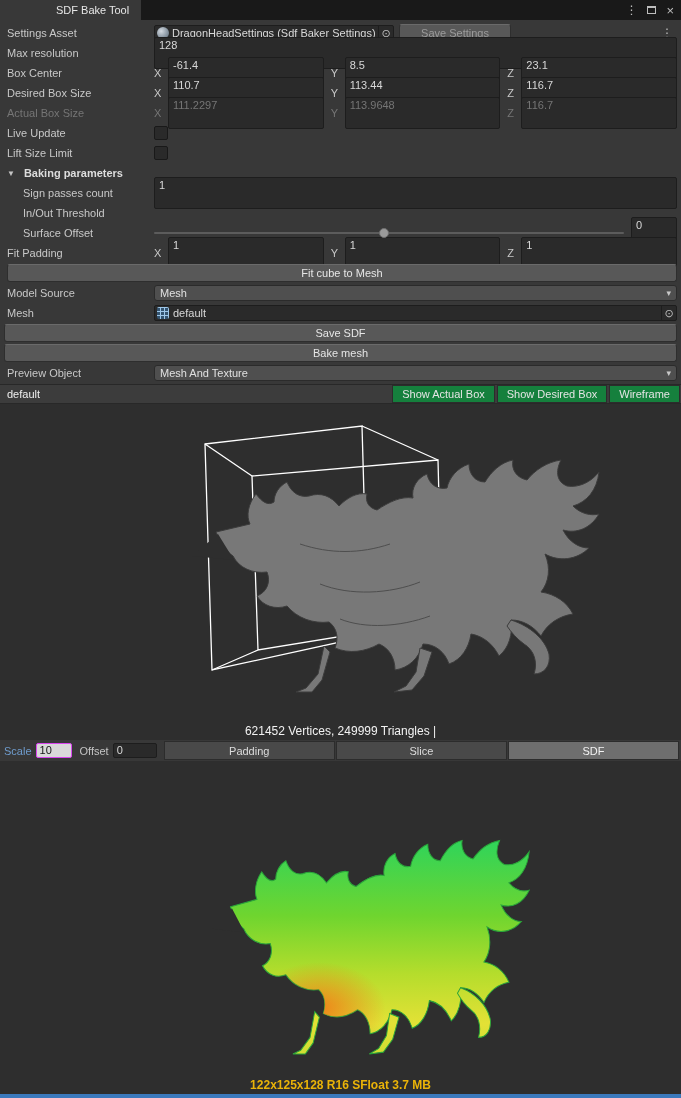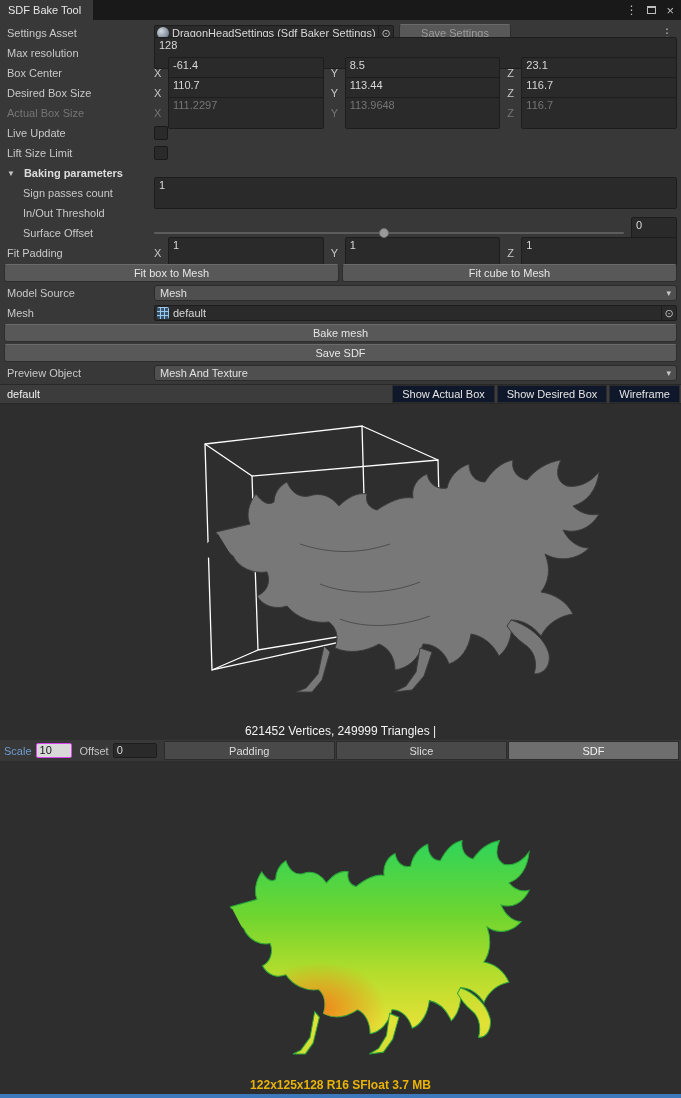--- a/index.html
+++ b/index.html
@@ -4,21 +4,21 @@
 <style>
   * { box-sizing: border-box; }
   html,body { margin:0; padding:0; }
   body {
     width:681px; height:1098px; overflow:hidden;
     background:#383838; color:#c8c8c8;
     font-family:"Liberation Sans", sans-serif; font-size:11px;
     -webkit-font-smoothing:antialiased;
   }
   
-  .titlebar { height:20px; background:#191919; display:flex; align-items:stretch; }
+  .titlebar { height:20px; background:#191919; display:flex; align-items:stretch;margin-left:48px; }
   .tab { background:#383838; color:#e6e6e6; padding:0 12px 0 8px; display:flex; align-items:center; font-size:11px; }
   .title-controls { margin-left:auto; display:flex; align-items:center; gap:10px; padding-right:7px; color:#bdbdbd; }
   .kebab { font-size:12px; line-height:1; cursor:default; }
   .maxbox { width:9px; height:8px; border:1px solid #bdbdbd; border-top-width:2px; display:inline-block; }
   .closex { font-size:13px; line-height:1; }
   
   .inspector { padding:4px 4px 0 4px; }
   .row { display:flex; align-items:center; height:18px; margin-bottom:2px; }
   .label { flex:0 0 150px; padding-left:3px; color:#c8c8c8; white-space:nowrap; overflow:hidden; }
   .label.indent { padding-left:19px; }
@@ -55,21 +55,21 @@
               background:radial-gradient(circle at 35% 35%, #d3d9e0, #86939f 60%, #596471); }
   .mesh-icon { flex:none; width:12px; height:12px; margin-right:4px; border-radius:2px; background-color:#33536f;
               background-image:repeating-linear-gradient(0deg, transparent 0 3px, #9dc6e8 3px 4px),
                                repeating-linear-gradient(90deg, transparent 0 3px, #9dc6e8 3px 4px); }
   .save-settings { flex:0 0 112px; margin-left:5px; }
   .pane-kebab { margin-left:auto; padding-right:4px; color:#bdbdbd; font-size:12px; }
   
   .ptoolbar { height:20px; background:#3c3c3c; border-top:1px solid #282828; border-bottom:1px solid #282828;
               display:flex; align-items:center; padding:0 1px; }
   .pname { padding:0 6px; color:#eeeeee; }
-  .tbtn { height:18px; background:#0f172a; border:1px solid #2c2c2c; color:#e4e4e4;
+  .tbtn { height:18px; background:#15803d; border:1px solid #2c2c2c; color:#e4e4e4;
           display:flex; align-items:center; justify-content:center; padding:0 9px; margin-left:2px; white-space:nowrap; }
   .tbtn.first { margin-left:auto; }
   
   .viewport { height:317px; background:#2e2e2e; position:relative; overflow:hidden; }
   .viewport svg { display:block; }
   .stats-band { height:19px; background:#2e2e2e; color:#f2f2f2; display:flex; align-items:center; justify-content:center; font-size:12px; }
   .viewport2 { height:315px; background:#2e2e2e; overflow:hidden; }
   .stats-band2 { height:18px; background:#2e2e2e; color:#eab308; display:flex; align-items:center; justify-content:center; font-size:12px; font-weight:bold; }
   
   .sdfbar { height:21px; background:#383838; display:flex; align-items:center; padding:0 2px; }
@@ -228,21 +228,20 @@
         <div class="tf">1</div>
         </div>
       <div class="group last">
           <span class="axis">Z</span>
         <div class="tf">1</div>
         </div>
     </div>
   </div>
 
   <div class="row">
-    <div class="btn half">Fit box to Mesh</div>
     <div class="gap2"></div>
     <div class="btn half">Fit cube to Mesh</div>
   </div>
 
   <div class="row">
     <div class="label">Model Source</div>
     <div class="controls">
       <div class="dropdown">
         <span>Mesh</span>
         <span class="dd-arrow">▾</span>
@@ -255,25 +254,25 @@
     <div class="controls">
       <div class="objfield">
         <span class="mesh-icon"></span>
         <span class="obj-text">default</span>
         <span class="picker">⊙</span>
       </div>
     </div>
   </div>
 
   <div class="row">
+    <div class="btn full">Save SDF</div>
+  </div>
+
+  <div class="row">
     <div class="btn full">Bake mesh</div>
-  </div>
-
-  <div class="row">
-    <div class="btn full">Save SDF</div>
   </div>
 
   <div class="row">
     <div class="label">Preview Object</div>
     <div class="controls">
       <div class="dropdown">
         <span>Mesh And Texture</span>
         <span class="dd-arrow">▾</span>
       </div>
     </div>

